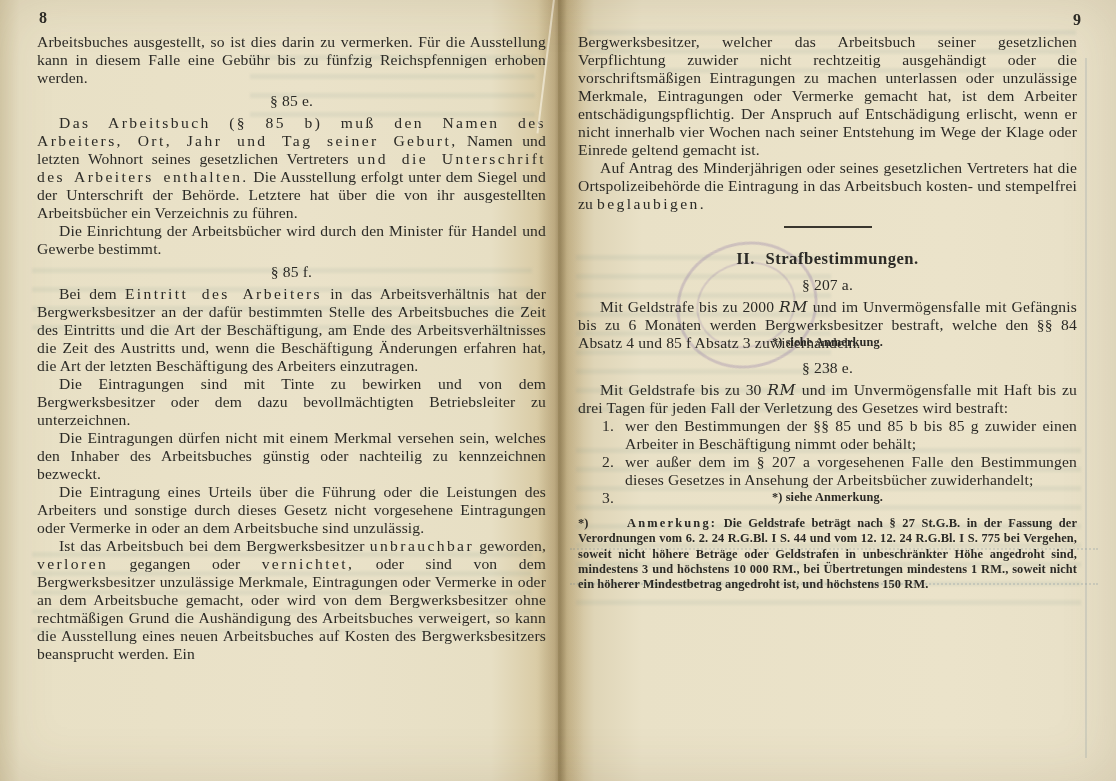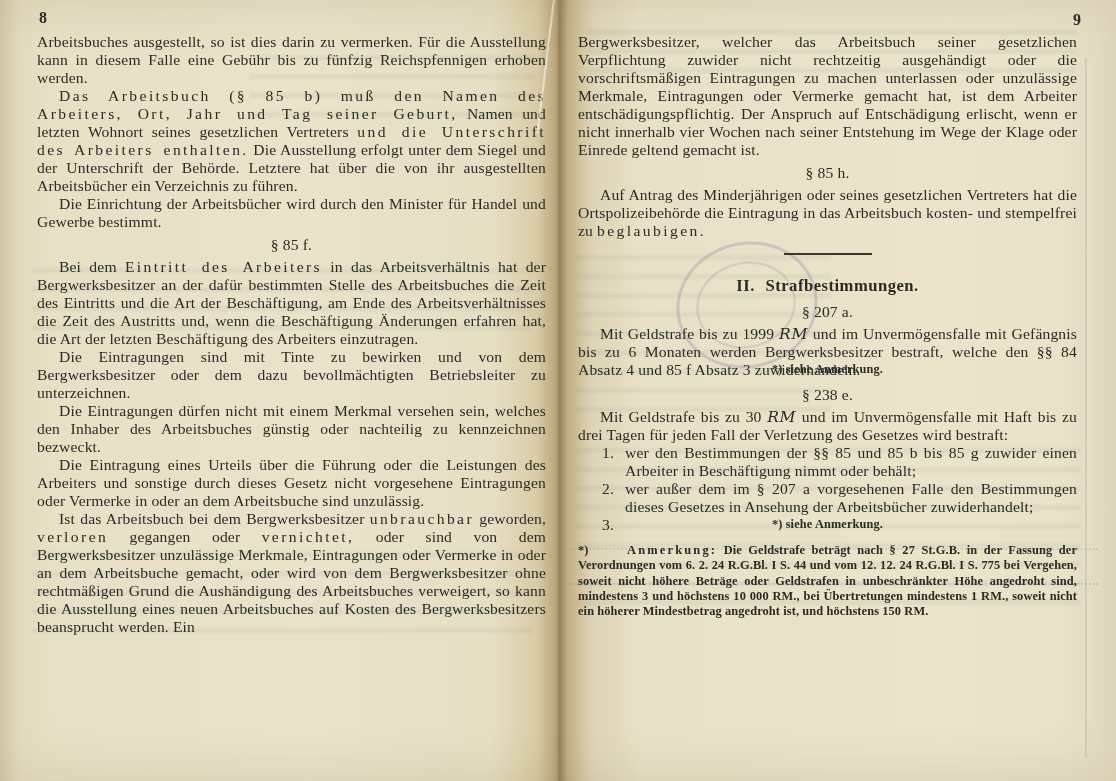--- a/index.html
+++ b/index.html
@@ -115,20 +115,21 @@
 
 <div class="spread">
 
   <div class="page left">
     <div class="ghost g1"></div>
     <div class="ghost g2"></div>
     <div class="ghost g3"></div>
     <span class="page-num pn-left">8</span>
     <div class="page-body">
         <p class="para"><span class="seg ">Arbeitsbuches ausgestellt, so ist dies darin zu vermerken. Für die Ausstellung kann in diesem Falle eine Gebühr bis zu fünfzig Reichspfennigen erhoben werden.</span></p>
+        <h3 class="heading">§ 85 e.</h3>
         <p class="para indent"><span class="seg sp">Das Arbeitsbuch (§ 85 b) muß den Namen des Arbeiters, Ort, Jahr und Tag seiner Geburt,</span><span class="seg "> Namen und letzten Wohnort seines gesetzlichen Vertreters </span><span class="seg sp">und die Unterschrift des Arbeiters enthalten.</span><span class="seg "> Die Ausstellung erfolgt unter dem Siegel und der Unterschrift der Behörde. Letztere hat über die von ihr ausgestellten Arbeitsbücher ein Verzeichnis zu führen.</span></p>
         <p class="para indent"><span class="seg ">Die Einrichtung der Arbeitsbücher wird durch den Minister für Handel und Gewerbe bestimmt.</span></p>
         <h3 class="heading">§ 85 f.</h3>
         <p class="para indent"><span class="seg ">Bei dem </span><span class="seg sp">Eintritt des Arbeiters</span><span class="seg "> in das Arbeitsverhältnis hat der Bergwerksbesitzer an der dafür bestimmten Stelle des Arbeitsbuches die Zeit des Eintritts und die Art der Beschäftigung, am Ende des Arbeitsverhältnisses die Zeit des Austritts und, wenn die Beschäftigung Änderungen erfahren hat, die Art der letzten Beschäftigung des Arbeiters einzutragen.</span></p>
         <p class="para indent"><span class="seg ">Die Eintragungen sind mit Tinte zu bewirken und von dem Bergwerksbesitzer oder dem dazu bevollmächtigten Betriebsleiter zu unterzeichnen.</span></p>
         <p class="para indent"><span class="seg ">Die Eintragungen dürfen nicht mit einem Merkmal versehen sein, welches den Inhaber des Arbeitsbuches günstig oder nachteilig zu kennzeichnen bezweckt.</span></p>
         <p class="para indent"><span class="seg ">Die Eintragung eines Urteils über die Führung oder die Leistungen des Arbeiters und sonstige durch dieses Gesetz nicht vorgesehene Eintragungen oder Vermerke in oder an dem Arbeitsbuche sind unzulässig.</span></p>
         <p class="para indent"><span class="seg ">Ist das Arbeitsbuch bei dem Bergwerksbesitzer </span><span class="seg sp">unbrauchbar</span><span class="seg "> geworden, </span><span class="seg sp">verloren</span><span class="seg "> gegangen oder </span><span class="seg sp">vernichtet,</span><span class="seg "> oder sind von dem Bergwerksbesitzer unzulässige Merkmale, Eintragungen oder Vermerke in oder an dem Arbeitsbuche gemacht, oder wird von dem Bergwerksbesitzer ohne rechtmäßigen Grund die Aushändigung des Arbeitsbuches verweigert, so kann die Ausstellung eines neuen Arbeitsbuches auf Kosten des Bergwerksbesitzers beansprucht werden. Ein</span></p>
       </div>
   </div>
@@ -138,26 +139,25 @@
     <div class="ghost g5"></div>
     <div class="ghost g6"></div>
     <div class="stamp outer"></div>
     <div class="stamp inner"></div>
     <div class="bleed-line"></div>
     <div class="dots d1"></div>
     <div class="dots d2"></div>
     <span class="page-num pn-right">9</span>
     <div class="page-body">
         <p class="para"><span class="seg ">Bergwerksbesitzer, welcher das Arbeitsbuch seiner gesetzlichen Verpflichtung zuwider nicht rechtzeitig ausgehändigt oder die vorschriftsmäßigen Eintragungen zu machen unterlassen oder unzulässige Merkmale, Eintragungen oder Vermerke gemacht hat, ist dem Arbeiter entschädigungspflichtig. Der Anspruch auf Entschädigung erlischt, wenn er nicht innerhalb vier Wochen nach seiner Entstehung im Wege der Klage oder Einrede geltend gemacht ist.</span></p>
-        <h3 class="heading">§ 85 h.</h3>
         <p class="para indent"><span class="seg ">Auf Antrag des Minderjährigen oder seines gesetzlichen Vertreters hat die Ortspolizeibehörde die Eintragung in das Arbeitsbuch kosten- und stempelfrei zu </span><span class="seg sp">beglaubigen.</span></p>
         <div class="rule"></div>
         <h2 class="section-heading">II.  Strafbestimmungen.</h2>
         <h3 class="heading">§ 207 a.</h3>
-        <p class="para indent"><span class="seg ">Mit Geldstrafe bis zu 1999 </span><span class="seg rm">RM</span><span class="seg "> und im Unvermögensfalle mit Gefängnis bis zu 6 Monaten werden Bergwerksbesitzer bestraft, welche den §§ 84 Absatz 4 und 85 f Absatz 3 zuwiderhandeln.</span></p>
+        <p class="para indent"><span class="seg ">Mit Geldstrafe bis zu 2000 </span><span class="seg rm">RM</span><span class="seg "> und im Unvermögensfalle mit Gefängnis bis zu 6 Monaten werden Bergwerksbesitzer bestraft, welche den §§ 84 Absatz 4 und 85 f Absatz 3 zuwiderhandeln.</span></p>
         <div class="note inline">*) siehe Anmerkung.</div>
         <h3 class="heading">§ 238 e.</h3>
         <p class="para indent"><span class="seg ">Mit Geldstrafe bis zu 30 </span><span class="seg rm">RM</span><span class="seg "> und im Unvermögensfalle mit Haft bis zu drei Tagen für jeden Fall der Verletzung des Gesetzes wird bestraft:</span></p>
         <div class="list">
           <div class="list-item"><span class="num">1.</span><span class="seg ">wer den Bestimmungen der §§ 85 und 85 b bis 85 g zuwider einen Arbeiter in Beschäftigung nimmt oder behält;</span></div>
           <div class="list-item"><span class="num">2.</span><span class="seg ">wer außer dem im § 207 a vorgesehenen Falle den Bestimmungen dieses Gesetzes in Ansehung der Arbeitsbücher zuwiderhandelt;</span></div>
           <div class="list-item"><span class="num">3.</span></div>
         </div>
         <div class="note">*) siehe Anmerkung.</div>
         <div class="footnote"><span class="seg ">*) </span><span class="seg sp">Anmerkung:</span><span class="seg "> Die Geldstrafe beträgt nach § 27 St.G.B. in der Fassung der Verordnungen vom 6. 2. 24 R.G.Bl. I S. 44 und vom 12. 12. 24 R.G.Bl. I S. 775 bei Vergehen, soweit nicht höhere Beträge oder Geldstrafen in unbeschränkter Höhe angedroht sind, mindestens 3 und höchstens 10 000 RM., bei Übertretungen mindestens 1 RM., soweit nicht ein höherer Mindestbetrag angedroht ist, und höchstens 150 RM.</span></div>

